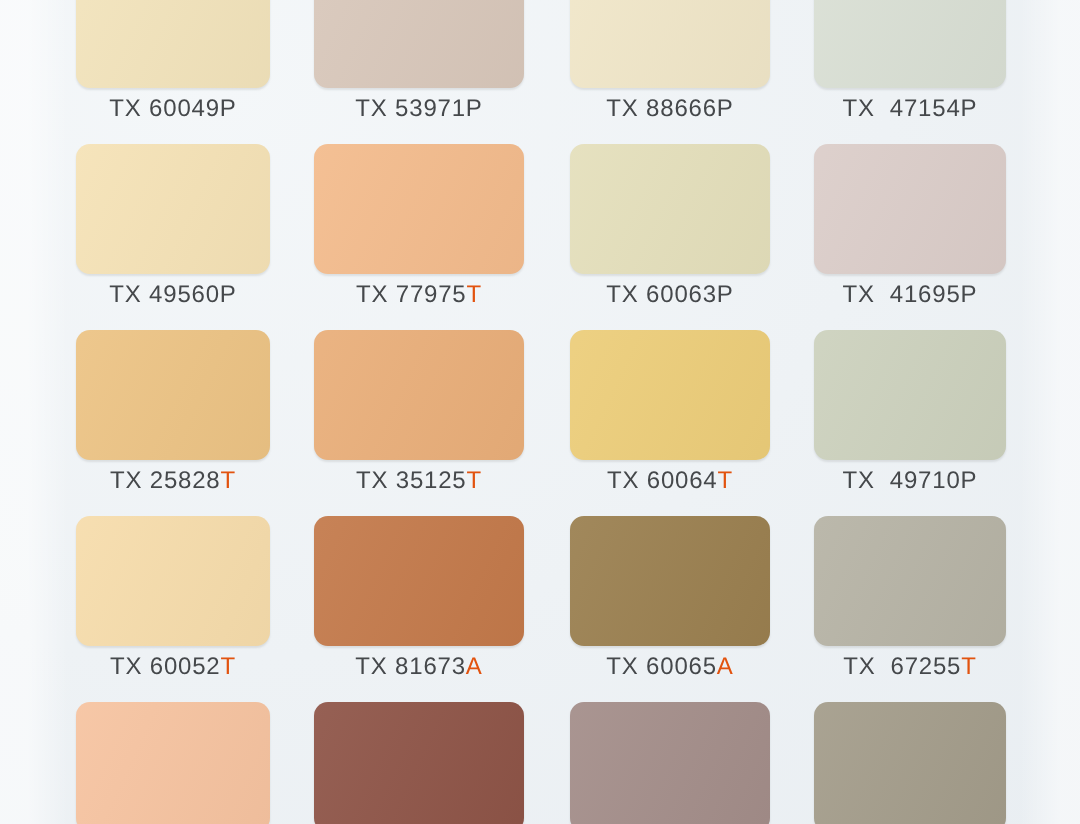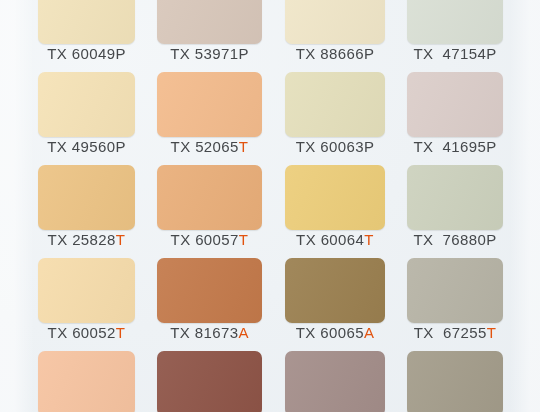--- a/index.html
+++ b/index.html
@@ -32,21 +32,21 @@
     border-radius:7px;
     box-shadow:0 1px 1px rgba(120,125,130,.18);
   }
   .swatch:after{ 
     content:"";position:absolute;inset:0;border-radius:7px;
     background:linear-gradient(115deg, rgba(255,255,255,.07), rgba(0,0,0,.03));
   }
   .label{
     position:absolute;left:-22px;top:68px;width:calc(100% + 44px);
     text-align:center;
-    font-size:15px;
+    font-size:12px;
     color:#45484b;
     letter-spacing:.4px;
     white-space:pre;
     line-height:14px;
   }
   .label .sfx{color:#e2530f;}
   .label .sfx.p{color:#45484b;}
 </style>
 </head>
 <body style="background: rgb(238, 242, 245);">
@@ -68,45 +68,45 @@
     <div class="cell" style="left: 407px; top: -21px; width: 96px;">
       <div class="swatch" title="TX  60068P" style="background: rgb(217, 223, 212);"></div>
       <div class="label"><span>TX  </span><span>47154</span><span class="sfx p">P</span></div>
     </div>
     <div class="cell" style="left: 38px; top: 72px; width: 97px;">
       <div class="swatch" title="TX 60050P" style="background: rgb(245, 226, 182);"></div>
       <div class="label"><span>TX </span><span>49560</span><span class="sfx p">P</span></div>
     </div>
     <div class="cell" style="left: 157px; top: 72px; width: 105px;">
       <div class="swatch" title="TX 60056T" style="background: rgb(243, 187, 140);"></div>
-      <div class="label"><span>TX </span><span>52065</span><span class="sfx">T</span></div>
+      <div class="label"><span>TX </span><span>77975</span><span class="sfx">T</span></div>
     </div>
     <div class="cell" style="left: 285px; top: 72px; width: 100px;">
       <div class="swatch" title="TX 60063P" style="background: rgb(228, 223, 187);"></div>
       <div class="label"><span>TX </span><span>60063</span><span class="sfx p">P</span></div>
     </div>
     <div class="cell" style="left: 407px; top: 72px; width: 96px;">
       <div class="swatch" title="TX  60069P" style="background: rgb(219, 205, 201);"></div>
       <div class="label"><span>TX  </span><span>41695</span><span class="sfx p">P</span></div>
     </div>
     <div class="cell" style="left: 38px; top: 165px; width: 97px;">
       <div class="swatch" title="TX 60051T" style="background: rgb(236, 195, 132);"></div>
       <div class="label"><span>TX </span><span>25828</span><span class="sfx">T</span></div>
     </div>
     <div class="cell" style="left: 157px; top: 165px; width: 105px;">
       <div class="swatch" title="TX 60057T" style="background: rgb(233, 174, 121);"></div>
-      <div class="label"><span>TX </span><span>60057</span><span class="sfx">T</span></div>
+      <div class="label"><span>TX </span><span>35125</span><span class="sfx">T</span></div>
     </div>
     <div class="cell" style="left: 285px; top: 165px; width: 100px;">
       <div class="swatch" title="TX 60064T" style="background: rgb(236, 205, 121);"></div>
       <div class="label"><span>TX </span><span>60064</span><span class="sfx">T</span></div>
     </div>
     <div class="cell" style="left: 407px; top: 165px; width: 96px;">
       <div class="swatch" title="TX  60070P" style="background: rgb(204, 209, 189);"></div>
-      <div class="label"><span>TX  </span><span>76880</span><span class="sfx p">P</span></div>
+      <div class="label"><span>TX  </span><span>49710</span><span class="sfx p">P</span></div>
     </div>
     <div class="cell" style="left: 38px; top: 258px; width: 97px;">
       <div class="swatch" title="TX 60052T" style="background: rgb(246, 220, 171);"></div>
       <div class="label"><span>TX </span><span>60052</span><span class="sfx">T</span></div>
     </div>
     <div class="cell" style="left: 157px; top: 258px; width: 105px;">
       <div class="swatch" title="TX 60058A" style="background: rgb(195, 121, 74);"></div>
       <div class="label"><span>TX </span><span>81673</span><span class="sfx">A</span></div>
     </div>
     <div class="cell" style="left: 285px; top: 258px; width: 100px;">

